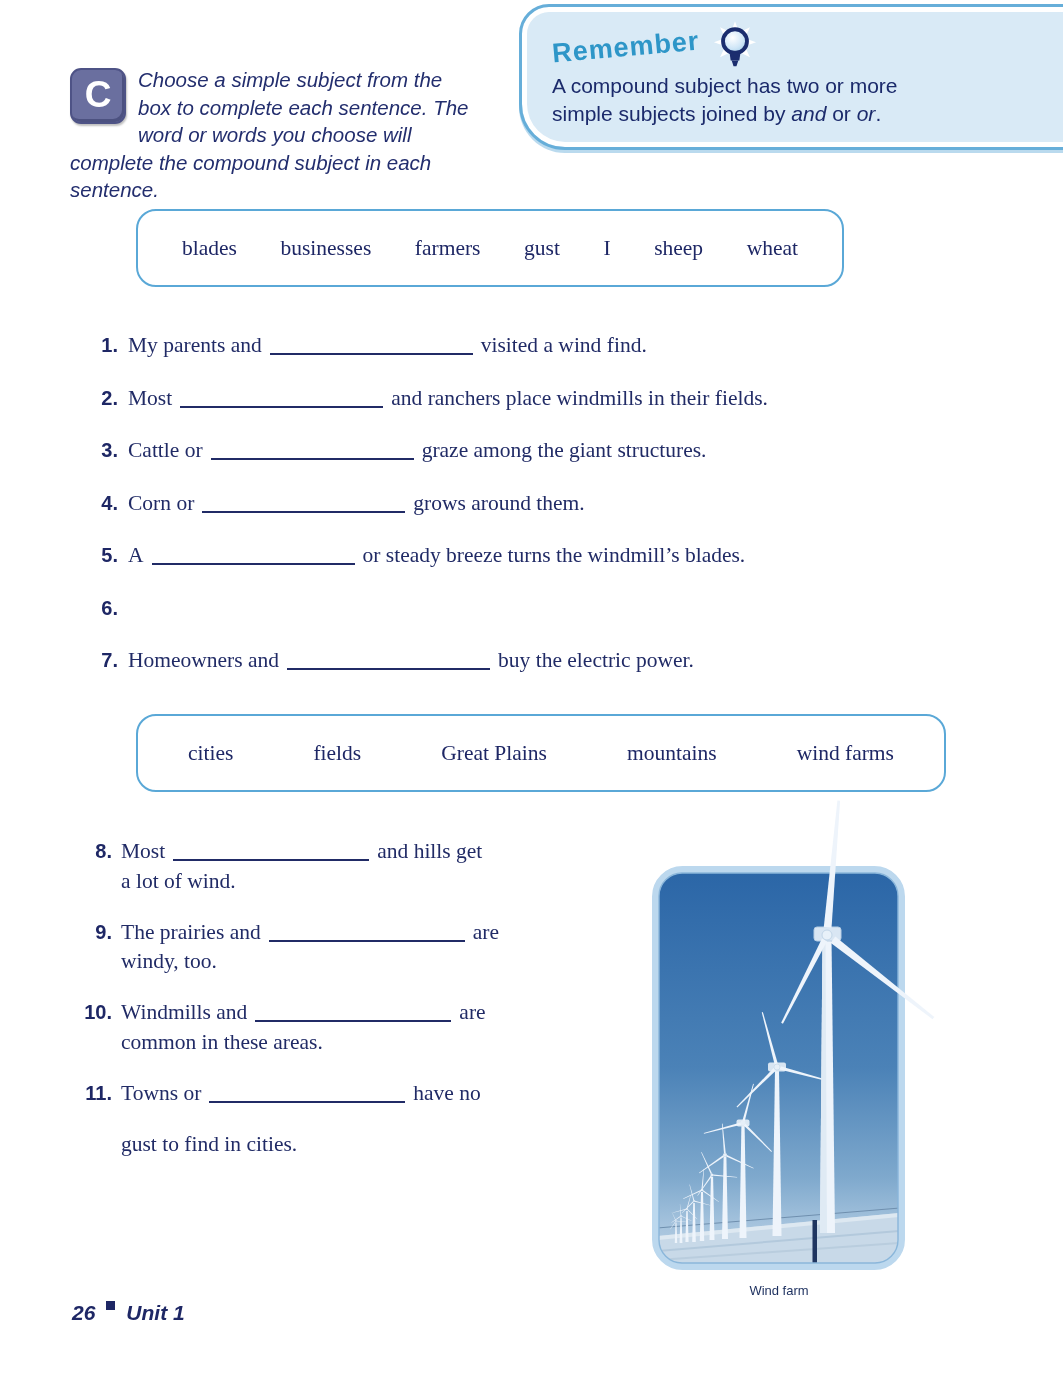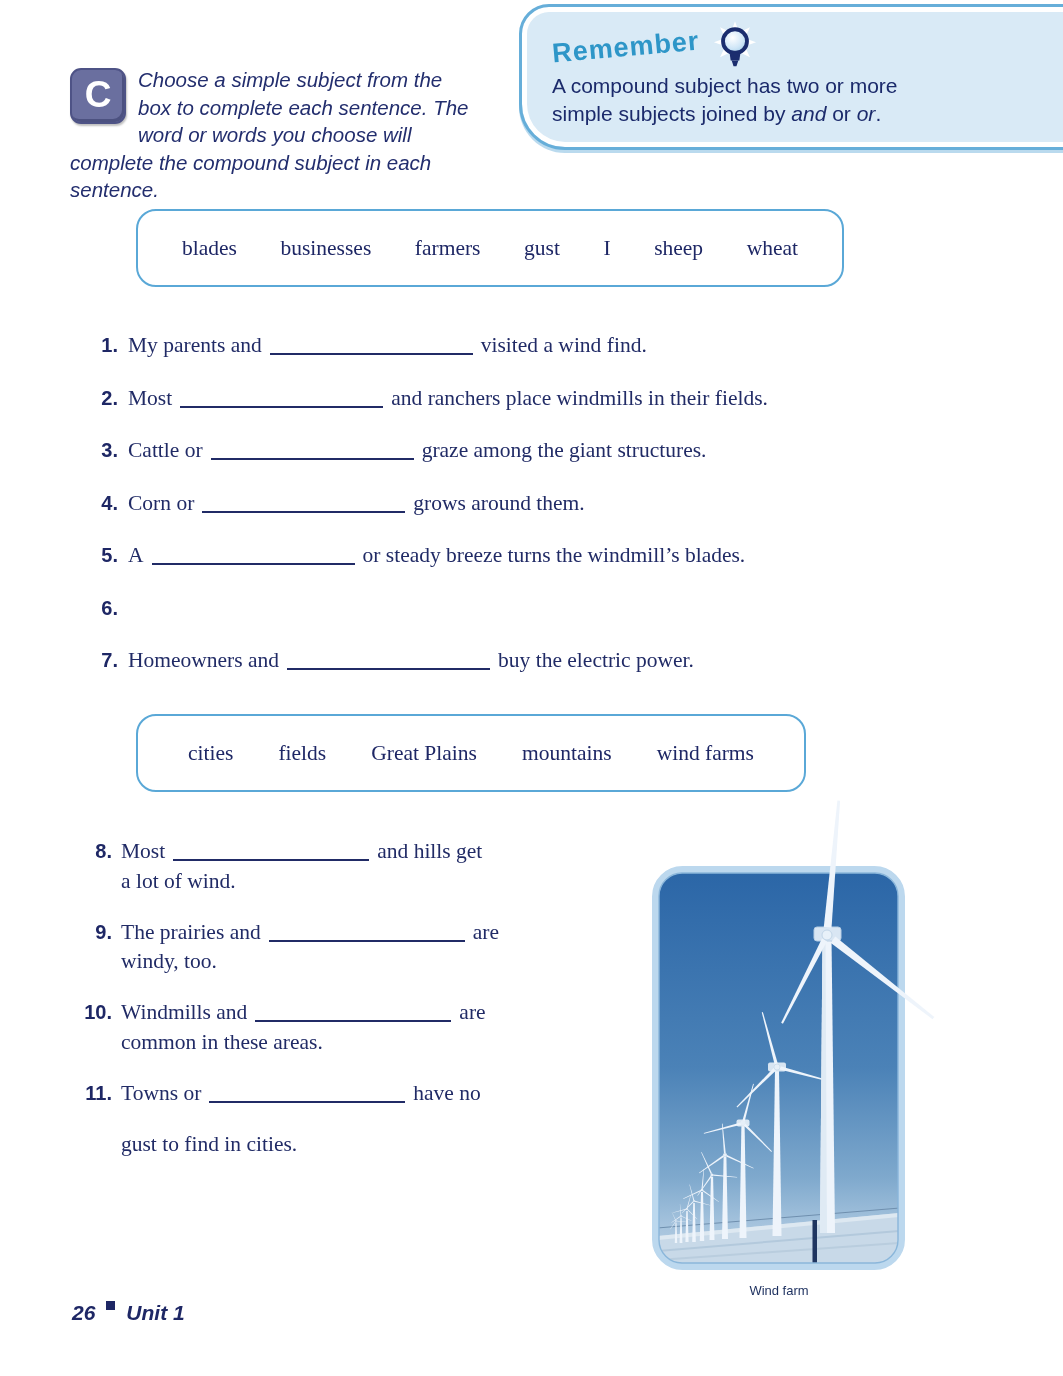--- a/index.html
+++ b/index.html
@@ -43,21 +43,21 @@
   .remember-text .i{font-style:italic;}
 
   
   .word-box{
     position:absolute;background:#ffffff;border:2.5px solid #5aa8d7;
     border-radius:20px;display:flex;align-items:center;
     justify-content:space-between;font-size:21.5px;color:#1e2765;
     box-sizing:border-box;
   }
   #word-box-1{left:136px;top:209px;width:708px;height:78px;padding:0 44px;}
-  #word-box-2{left:136px;top:714px;width:670px;height:78px;padding:0 50px;}
+  #word-box-2{left:136px;top:714px;width:810px;height:78px;padding:0 50px;}
 
   
   .blank{
     display:inline-block;border-bottom:2px solid #212b66;height:13px;
     margin:0 8px;transform:translateY(3px);
   }
   .list1{position:absolute;left:84px;top:330px;width:900px;font-size:21.5px;}
   .list1 .row{display:flex;align-items:baseline;line-height:31.5px;margin-bottom:21px;}
   .num{
     font-family:"Liberation Sans",sans-serif;font-weight:bold;font-size:20px;

